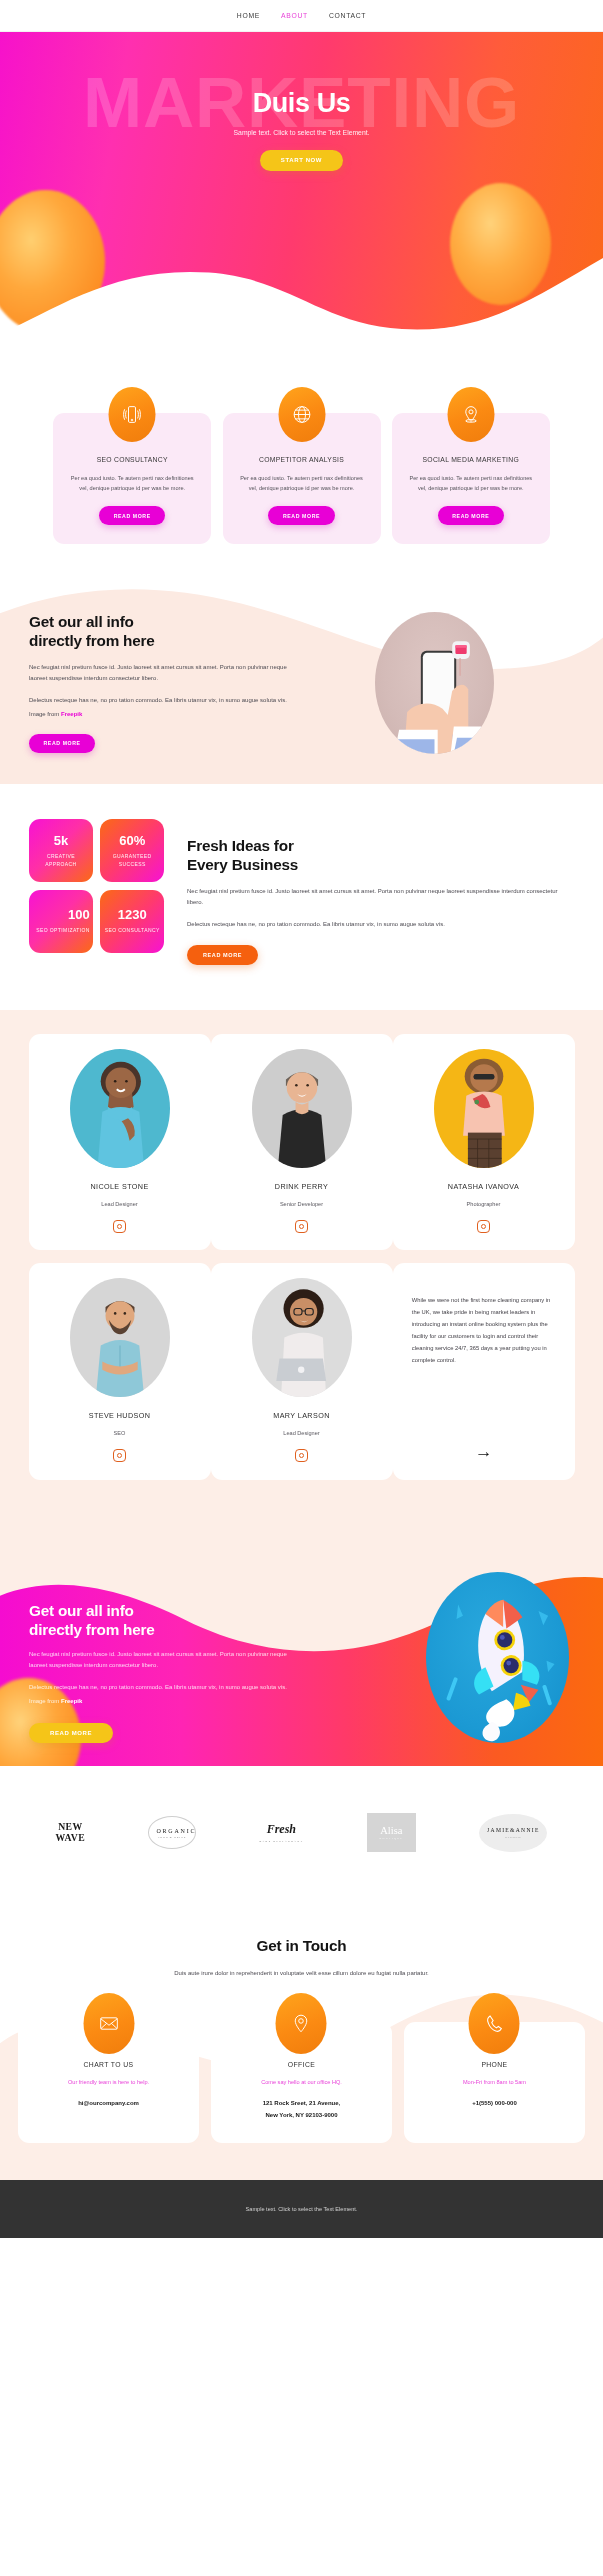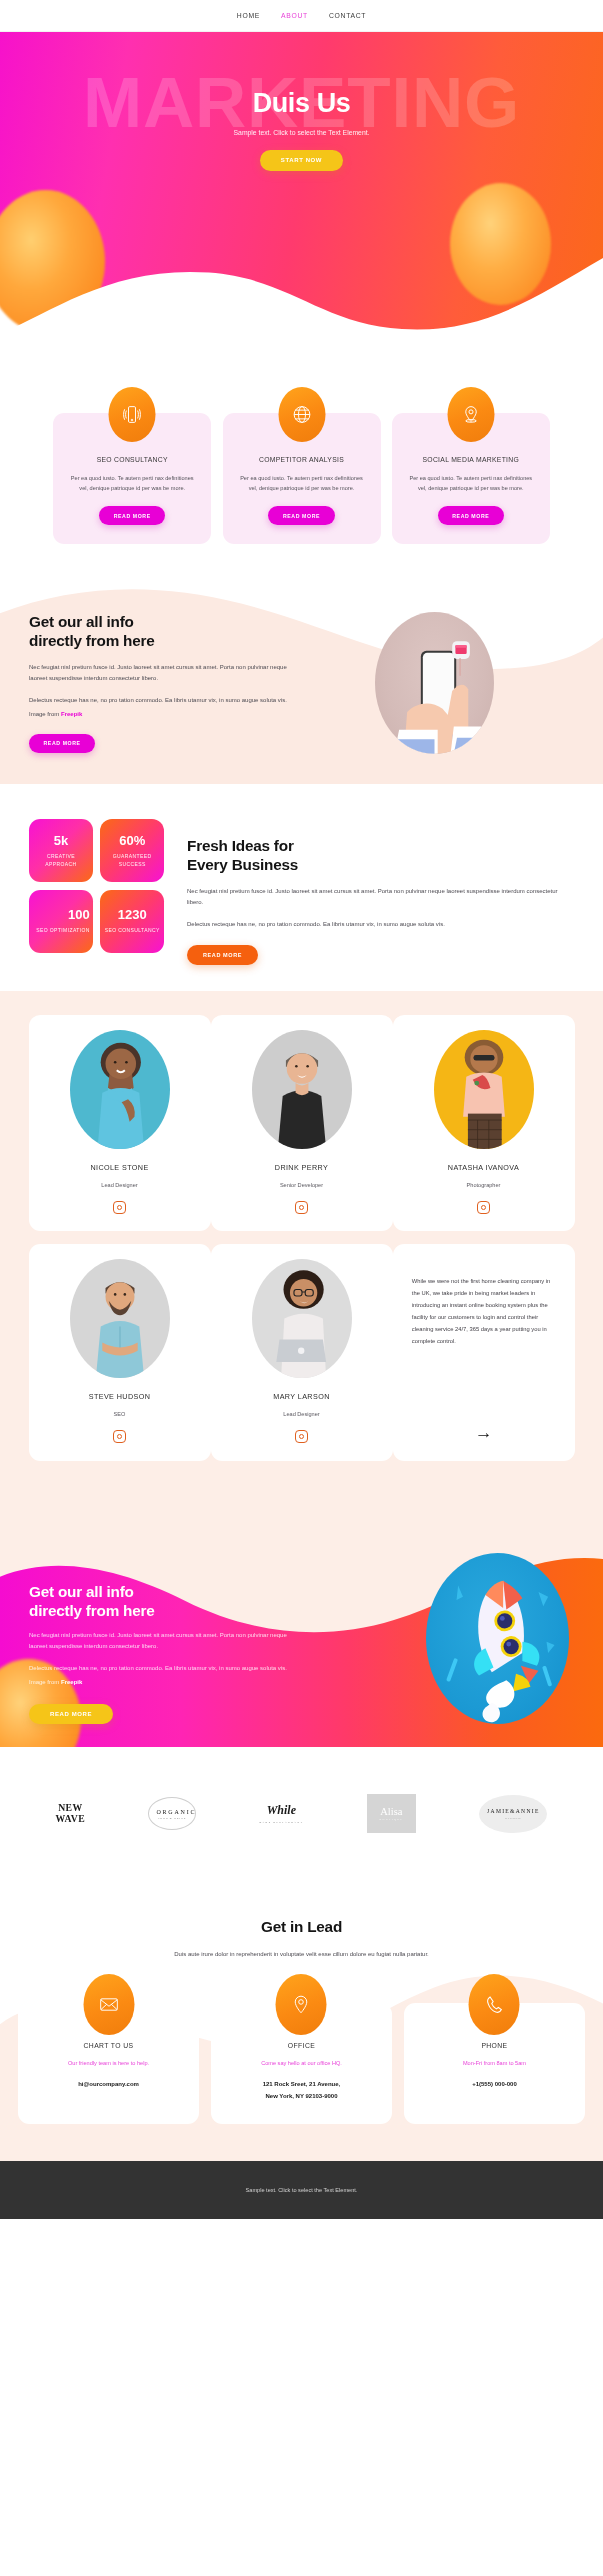--- a/index.html
+++ b/index.html
@@ -122,21 +122,21 @@
     flex: 1; display: flex; justify-content: center; align-items: center;
   }
   .phone-circle {
     width: 119px; height: 142px; border-radius: 50%;
     background: radial-gradient(ellipse at 50% 40%, #ddc6c3 0%, #d4bbb8 60%, #cbb1ad 100%);
     position: relative; overflow: hidden;
   }
 
   
   .stats {
-    background: #fff; padding: 35px 29px 26px;
+    background: #fff; padding: 35px 29px 45px;
     display: flex; gap: 21px; align-items: flex-start;
   }
   .stat-grid {
     display: grid; grid-template-columns: 64px 64px;
     grid-gap: 7.2px; width: 137px;
   }
   .stat-box {
     height: 63px; border-radius: 11.3px; color: #fff; text-align: center;
     display: flex; flex-direction: column; align-items: center; justify-content: center;
     padding: 3.2px;
@@ -609,21 +609,21 @@
       </div>
     </div>
     <div class="logo">
       <div class="logo-org">
         <span>ORGANIC</span>
         <small>FOOD &amp; DRINK</small>
       </div>
     </div>
     <div class="logo">
       <div class="logo-mk">
-        <span>While</span>
+        <span>Fresh</span>
         <small>BARS RESTAURANT</small>
       </div>
     </div>
     <div class="logo">
       <div class="logo-alisa">
         <span>Alisa</span>
         <small>BOUTIQUE</small>
       </div>
     </div>
     <div class="logo">
@@ -632,21 +632,21 @@
         <small>STUDIO</small>
       </div>
     </div>
   </section>
 
   <section class="contact">
     <svg class="contact-wave" viewBox="0 0 750 330" preserveAspectRatio="none">
       <path d="M0,0 L750,0 L750,150 C690,120 620,100 540,130 C470,156 420,206 330,206 C240,206 160,150 80,150 C50,150 20,160 0,176 Z" fill="#ffffff"></path>
     </svg>
     <div class="contact-head">
-      <h2 class="h2-center">Get in Lead</h2>
+      <h2 class="h2-center">Get in Touch</h2>
       <p class="contact-sub">Duis aute irure dolor in reprehenderit in voluptate velit esse cillum dolore eu fugiat nulla pariatur.</p>
     </div>
     <div class="contact-cards">
 
       <div class="ct-card">
         <div class="ct-icon">
           <svg viewBox="0 0 24 24" fill="none" stroke="#fff" stroke-width="1.1">
             <rect x="2.5" y="5.5" width="19" height="13" rx="1.5"></rect>
             <path d="M2.5 6.5 L12 14 L21.5 6.5"></path>
             <path d="M2.8 17.8 L9.5 11.6"></path>

